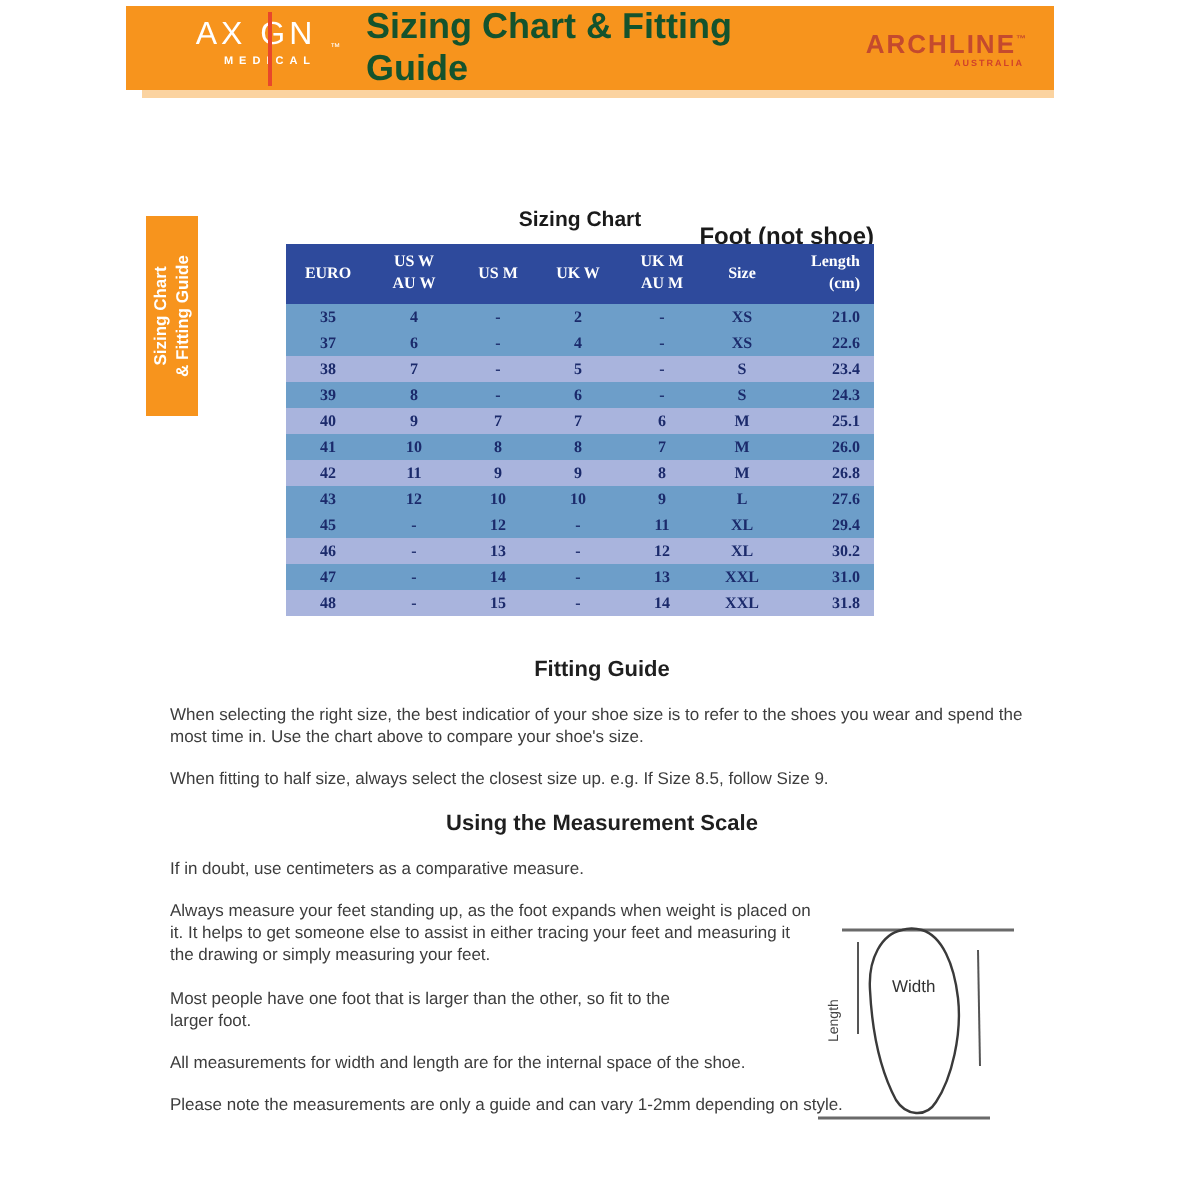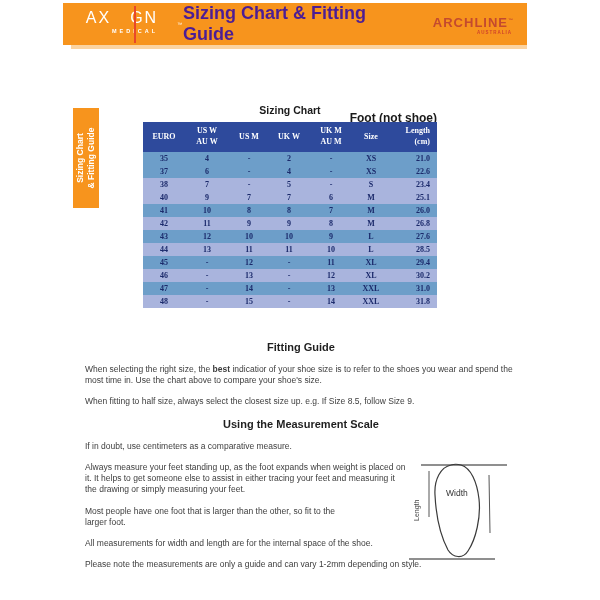--- a/index.html
+++ b/index.html
@@ -5,27 +5,27 @@
   html,body{margin:0;padding:0;background:#ffffff;}
   .page{position:relative;width:600px;height:600px;background:#ffffff;overflow:hidden;
         font-family:"Liberation Sans",sans-serif;color:#3d3d3d;}
 
   
   .header-bar{position:absolute;left:63px;top:3px;width:464px;height:42px;background:#F7941D;}
   .header-strip{position:absolute;left:71px;top:45px;width:456px;height:4px;background:#FBD3A0;}
 
   .axign{position:absolute;left:24px;top:5px;width:96px;color:#fff;text-align:center;}
   .axign-bar{position:absolute;left:47px;top:-2px;width:2px;height:37px;background:#E8472B;}
-  .axign-row{display:flex;justify-content:center;align-items:flex-end;gap:19px;
+  .axign-row{display:flex;justify-content:center;align-items:flex-end;gap:7px;
              font-size:16px;letter-spacing:2px;line-height:20px;}
   .axign-row sup{font-size:5px;line-height:8px;}
   .axign-sub{font-size:5.5px;letter-spacing:3px;margin-top:0;font-weight:bold;}
 
   .header-title{position:absolute;left:120px;right:115px;top:0;height:42px;display:flex;
-                align-items:center;justify-content:center;font-weight:bold;font-size:18px;color:#4c1d95;}
+                align-items:center;justify-content:center;font-weight:bold;font-size:18px;color:#14532d;}
 
   .archline{position:absolute;right:13px;top:11px;text-align:right;color:#C44A2E;}
   .archline-name{font-size:13px;font-weight:bold;letter-spacing:1px;line-height:13px;}
   .archline-name sup{font-size:5px;}
   .archline-sub{font-size:4.5px;letter-spacing:1px;color:#D0422B;margin-top:1px;margin-right:2px;font-weight:bold;}
 
   
   .side-tab{position:absolute;left:73px;top:108px;width:26px;height:100px;background:#F7941D;}
   .side-tab-text{position:absolute;left:50%;top:50%;transform:translate(-50%,-50%) rotate(-90deg);
                  color:#fff;font-weight:bold;font-size:8.5px;line-height:1.3;text-align:center;white-space:nowrap;}
@@ -40,30 +40,30 @@
                table-layout:fixed;font-family:Liberation Serif, serif;}
   table.sizing th{background:#2E4A9C;color:#fff;font-size:8px;font-weight:bold;height:30px;
                   vertical-align:middle;text-align:center;padding:0;line-height:1.35;}
   table.sizing td{height:13px;font-size:8px;font-weight:bold;color:#1B2A6B;text-align:center;
                   padding:0;line-height:13px;}
   table.sizing .col-length{text-align:right;padding-right:7px;}
   tr.row-dark{background:#6D9EC9;}
   tr.row-light{background:#A9B4DD;}
 
   
-  .content{position:absolute;left:85px;top:340px;width:432px;font-size:8.5px;line-height:1.32;color:#3d3d3d;}
+  .content{position:absolute;left:85px;top:328px;width:432px;font-size:8.5px;line-height:1.32;color:#3d3d3d;}
   .section-heading{font-size:11px;font-weight:bold;color:#1f1f1f;text-align:center;margin:0 0 9px 0;}
   .content p{margin:0 0 10px 0;}
   .p-fit2{margin-bottom:9px;}
   .p-measure1{margin-bottom:7px;}
   .p-measure2{width:322px;margin-bottom:11px;}
   .p-measure3{width:270px;margin-bottom:33px;}
   .p-measure4{width:340px;margin-bottom:10px;}
   .p-measure5{width:345px;margin-bottom:0;}
-  .bold{font-weight:bold;}
+  .bold{font-weight:normal;}
 
   
   .foot-diagram{position:absolute;left:403px;top:455px;width:118px;height:128px;}
 </style>
 </head>
 <body>
 
 <div class="page">
 
   <div class="header-bar">
@@ -157,20 +157,29 @@
         </tr>
         <tr class="row-light">
           <td>38</td>
           <td>7</td>
           <td>-</td>
           <td>5</td>
           <td>-</td>
           <td>S</td>
           <td class="col-length">23.4</td>
         </tr>
+        <tr class="row-dark">
+          <td>39</td>
+          <td>8</td>
+          <td>-</td>
+          <td>6</td>
+          <td>-</td>
+          <td>S</td>
+          <td class="col-length">24.3</td>
+        </tr>
         <tr class="row-light">
           <td>40</td>
           <td>9</td>
           <td>7</td>
           <td>7</td>
           <td>6</td>
           <td>M</td>
           <td class="col-length">25.1</td>
         </tr>
         <tr class="row-dark">
@@ -192,29 +201,20 @@
           <td class="col-length">26.8</td>
         </tr>
         <tr class="row-dark">
           <td>43</td>
           <td>12</td>
           <td>10</td>
           <td>10</td>
           <td>9</td>
           <td>L</td>
           <td class="col-length">27.6</td>
-        </tr>
-        <tr class="row-light">
-          <td>44</td>
-          <td>13</td>
-          <td>11</td>
-          <td>11</td>
-          <td>10</td>
-          <td>L</td>
-          <td class="col-length">28.5</td>
         </tr>
         <tr class="row-dark">
           <td>45</td>
           <td>-</td>
           <td>12</td>
           <td>-</td>
           <td>11</td>
           <td>XL</td>
           <td class="col-length">29.4</td>
         </tr>

